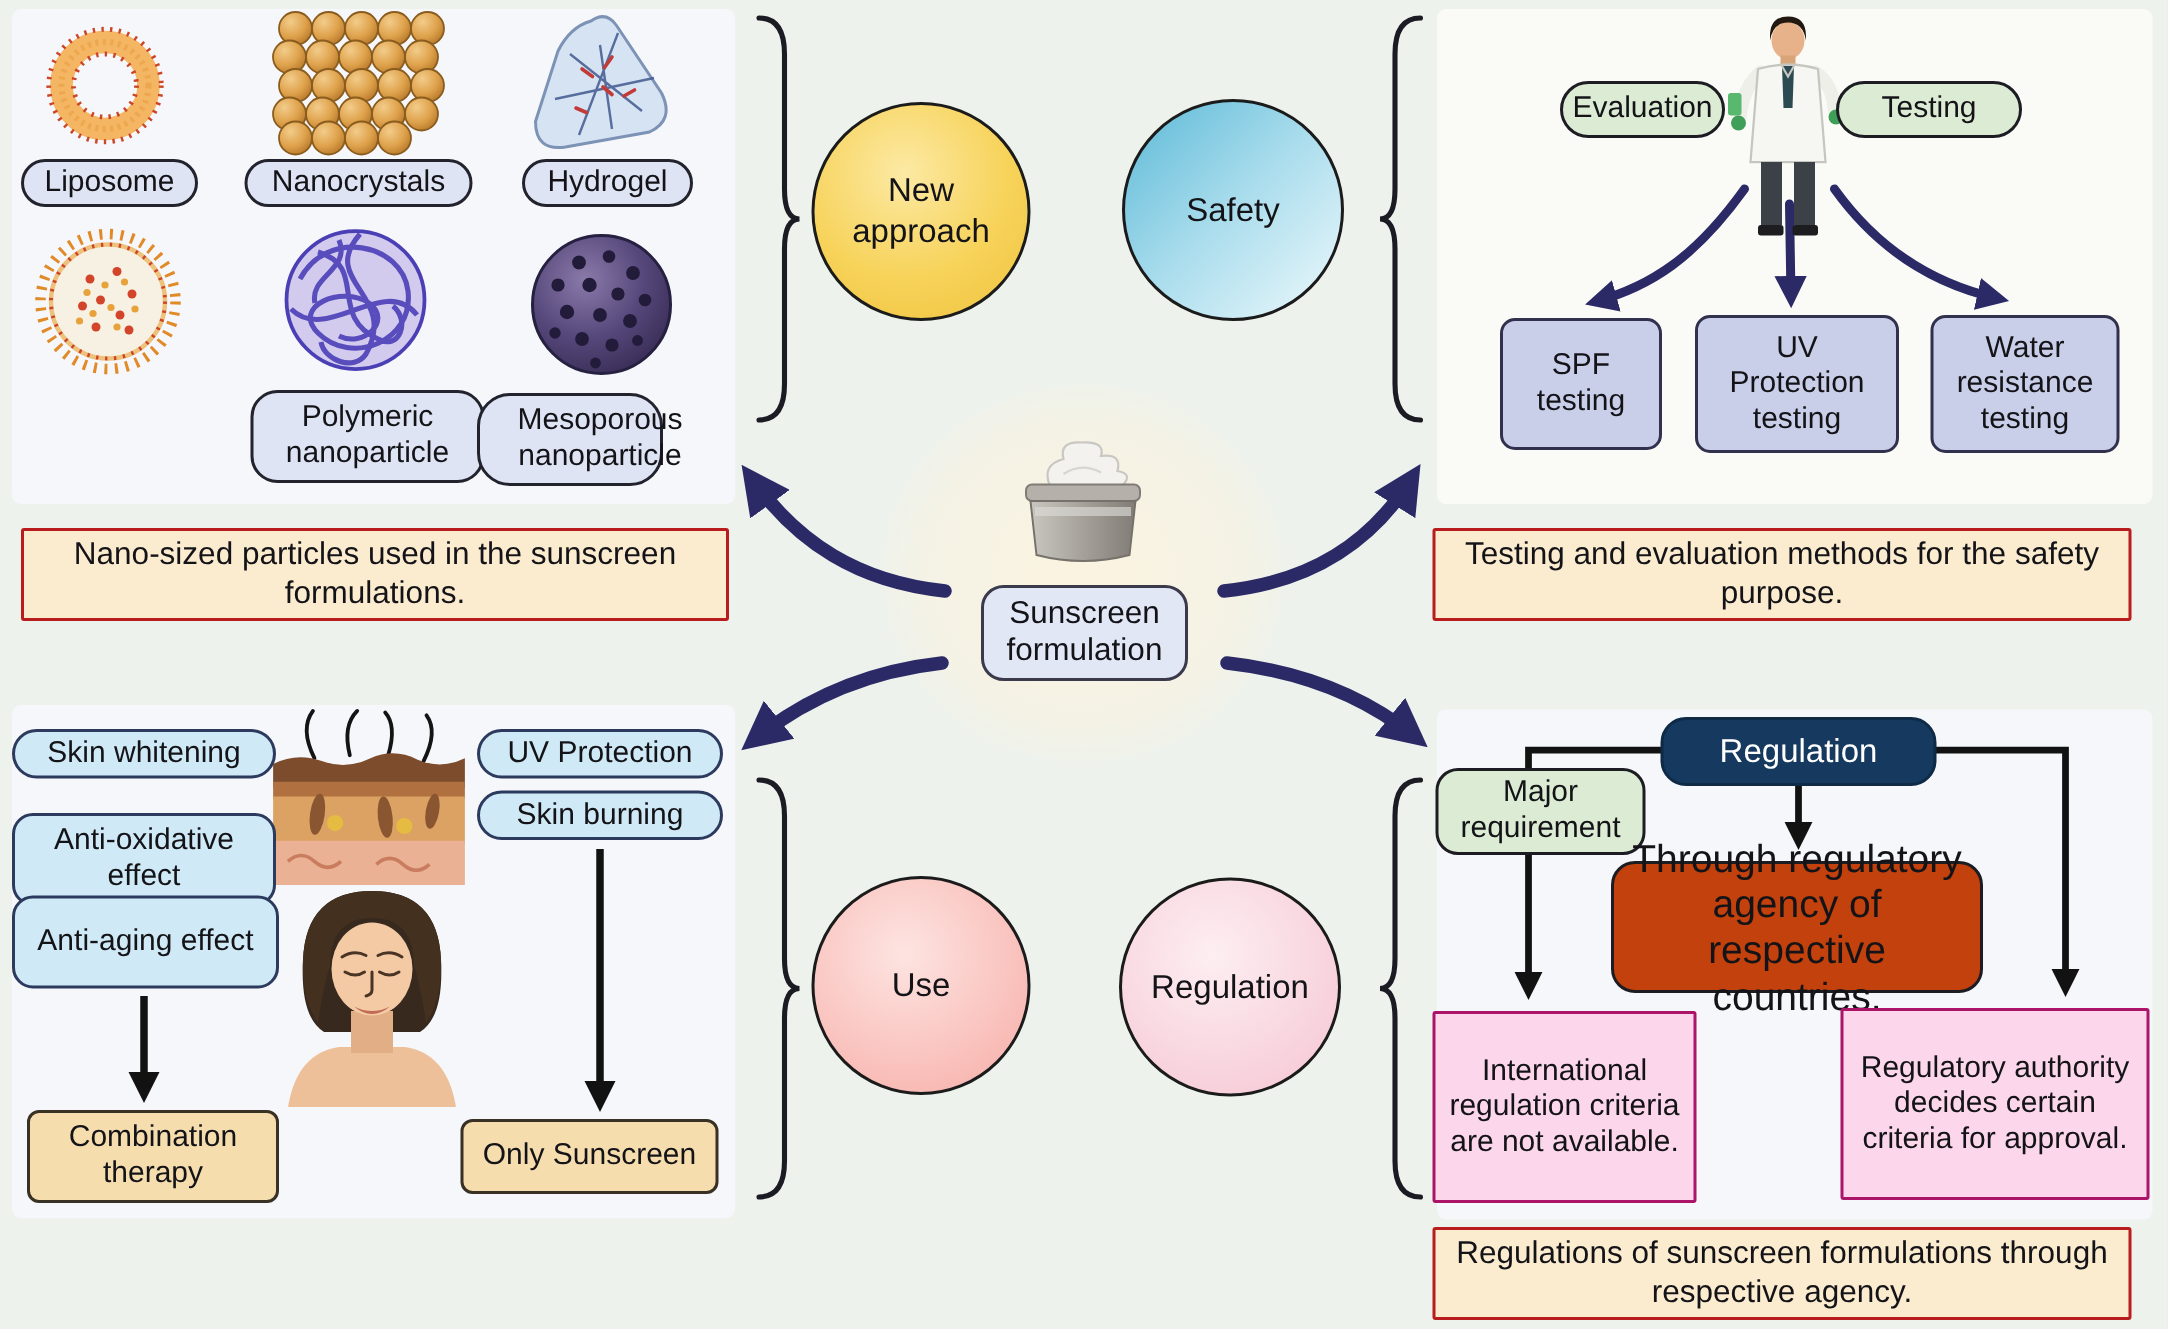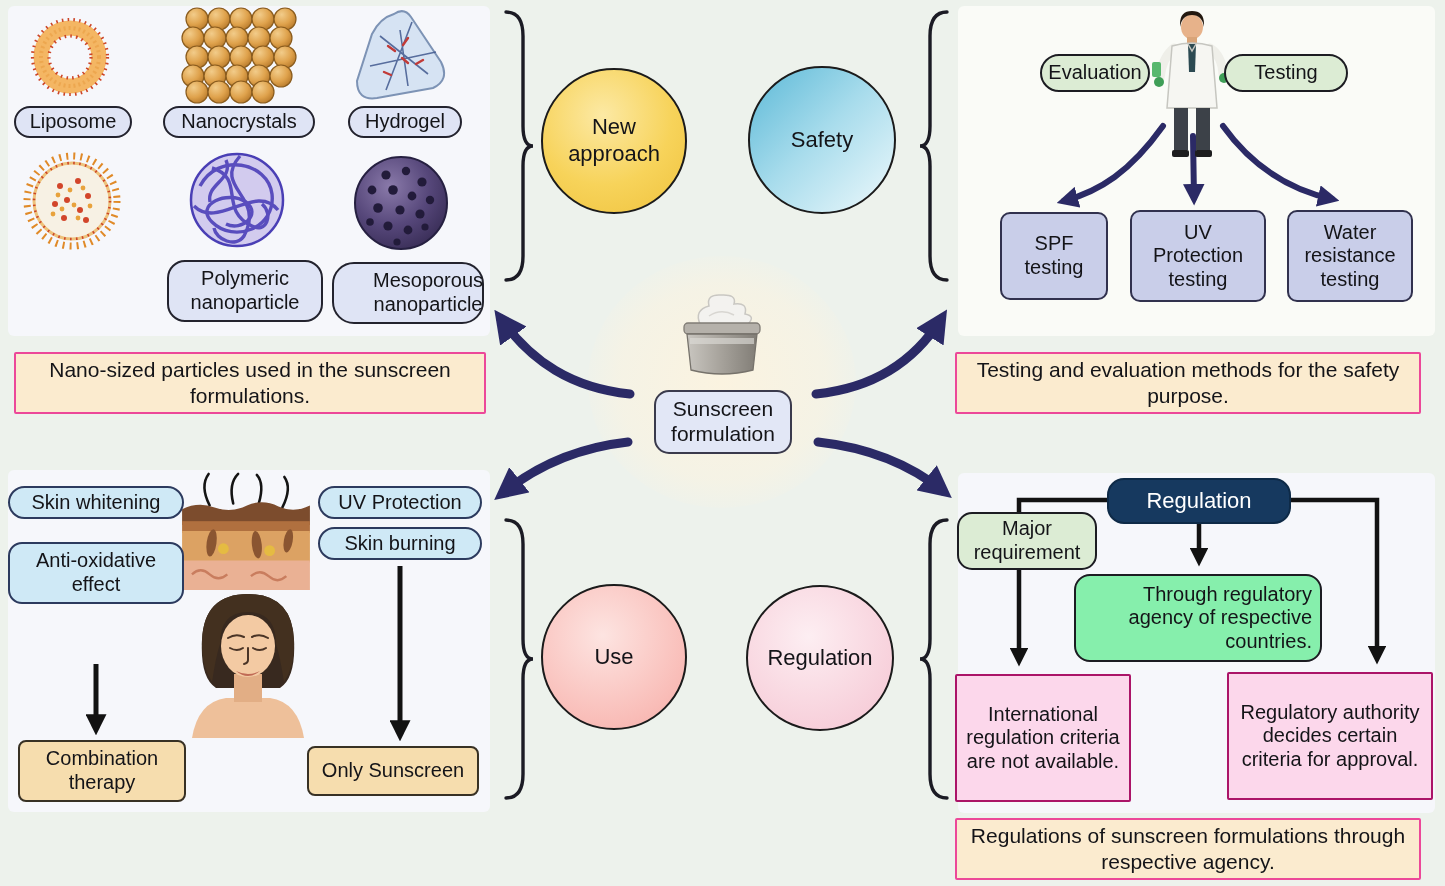--- a/index.html
+++ b/index.html
@@ -15,23 +15,23 @@
     background: radial-gradient(ellipse at center, #fbf3e0 0%, rgba(251,243,224,0.55) 55%, rgba(251,243,224,0) 76%);
     z-index:0; }
   #overlay { position:absolute; left:0; top:0; width:1445px; height:886px; z-index:1; pointer-events:none; }
   .abs { position:absolute; z-index:2; }
   .flexc { display:flex; align-items:center; justify-content:center; text-align:center; line-height:1.18; }
   .pill   { border:2px solid #23232e; border-radius:20px; background:#dfe4f5; font-size:20px; padding:2px 8px; }
   .bluepill { border:2px solid #2c3a5e; border-radius:17px; background:#cfe9f6; font-size:20px; padding:2px 8px; }
   .tanbox { border:2px solid #383124; border-radius:8px; background:#f6ddae; font-size:20px; padding:2px 8px; }
   .lavbox { border:2px solid #31314e; border-radius:10px; background:#c9cee9; font-size:20px; padding:2px 6px; }
   .greenpill { border:2px solid #1c1c22; border-radius:19px; background:#dcecd4; font-size:20px; padding:2px 10px; }
-  .tealbox { border:2px solid #1c1c22; border-radius:16px; background:#86efac; font-size:20px; padding:4px 8px;text-align:right; }
+  .tealbox { border:2px solid #1c1c22; border-radius:16px; background:#c2410c; font-size:26px; padding:4px 8px; }
   .pinkbox { border:2.5px solid #ab1468; border-radius:2px; background:#fcd7eb; font-size:20px; padding:4px 6px; }
-  .caption { background:#fbebcf; border:2px solid #ec4899; border-radius:2px; font-size:21px; line-height:1.22;
+  .caption { background:#fbebcf; border:2px solid #b91c1c; border-radius:2px; font-size:21px; line-height:1.22;
     display:flex; align-items:center; justify-content:center; text-align:center; padding:4px 12px; }
   .bubble { border:2px solid #1b1b1b; border-radius:50%; display:flex; align-items:center; justify-content:center;
     text-align:center; font-size:22px; line-height:1.22; padding:0 20px; }
   #bubble-new { background: radial-gradient(circle at 42% 32%, #fce9a4 0%, #f7d35a 55%, #efc23d 100%); }
   #bubble-safety { background: linear-gradient(135deg, #5cb9d7 0%, #a8dcec 48%, #eef9fc 100%); }
   #bubble-use { background: radial-gradient(circle at 42% 35%, #fde4e1 0%, #f9bdb8 70%, #f5aba6 100%); }
   #bubble-regulation { background: radial-gradient(circle at 42% 35%, #fdeef2 0%, #f7cfda 75%, #f3c2d0 100%); }
   #reg-header { background:#16395f; color:#ffffff; border:2px solid #0e2a47; border-radius:17px; font-size:22px; }
   #center-label { background:#e2e7f6; border:2px solid #3a3a4c; border-radius:15px; font-size:21px; padding:4px 8px; }
   .brace { fill:none; stroke:#1b1b24; stroke-width:3.4; stroke-linecap:round; }
@@ -197,21 +197,21 @@
         <circle cx="60" cy="80" r="4.4"></circle>
         <circle cx="77" cy="77" r="3.6"></circle>
       <circle cx="49" cy="92" r="3.6"></circle>
     </g>
   </svg>
 
   <div class="abs pill flexc" style="left:14px;top:106px;width:118px;height:32px;">Liposome</div>
   <div class="abs pill flexc" style="left:163px;top:106px;width:152px;height:32px;">Nanocrystals</div>
   <div class="abs pill flexc" style="left:348px;top:106px;width:114px;height:32px;">Hydrogel</div>
   <div class="abs pill flexc" style="left:167px;top:260px;width:156px;height:62px;border-radius:18px;">Polymeric nanoparticle</div>
-  <div class="abs pill flexc" style="left:332px;top:262px;width:152px;height:62px;border-radius:22px;padding-left:48px;">Mesoporous nanoparticle</div>
+  <div class="abs pill flexc" style="left:318px;top:262px;width:124px;height:62px;border-radius:22px;padding-left:48px;">Mesoporous nanoparticle</div>
 
   <div class="abs caption" style="left:14px;top:352px;width:472px;height:62px;">Nano-sized particles used in the sunscreen formulations.</div>
 
   <svg class="abs" style="left:664px;top:286px;" width="115" height="92" viewBox="0 0 115 92">
     <defs>
       <linearGradient id="jarg" x1="0" y1="0" x2="1" y2="0">
         <stop offset="0%" stop-color="#c9c6c0"></stop>
           <stop offset="45%" stop-color="#a9a59e"></stop>
           <stop offset="100%" stop-color="#817d76"></stop>
       </linearGradient>
@@ -286,20 +286,21 @@
         <path d="M76,51 q8,-4 16,1"></path>
       <path d="M54,62 q7,4 13,0"></path>
         <path d="M77,62 q7,4 13,0"></path>
       <path d="M72,62 L72,74 q0,3 -4,4"></path>
     </g>
     <path d="M60,85 q12,6 24,0 q-12,10 -24,0 Z" fill="#c06a55"></path>
   </svg>
 
   <div class="abs bluepill flexc" style="left:8px;top:486px;width:176px;height:33px;">Skin whitening</div>
   <div class="abs bluepill flexc" style="left:8px;top:542px;width:176px;height:62px;border-radius:14px;">Anti-oxidative effect</div>
+  <div class="abs bluepill flexc" style="left:8px;top:597px;width:178px;height:62px;border-radius:14px;">Anti-aging effect</div>
   <div class="abs bluepill flexc" style="left:318px;top:486px;width:164px;height:33px;">UV Protection</div>
   <div class="abs bluepill flexc" style="left:318px;top:527px;width:164px;height:33px;">Skin burning</div>
 
   <div class="abs tanbox flexc" style="left:307px;top:746px;width:172px;height:50px;">Only Sunscreen</div>
   <div class="abs tanbox flexc" style="left:18px;top:740px;width:168px;height:62px;">Combination therapy</div>
 
 
   <div class="abs flexc" id="reg-header" style="left:1107px;top:478px;width:184px;height:46px;">Regulation</div>
   <div class="abs greenpill flexc" style="left:957px;top:512px;width:140px;height:58px;border-radius:15px;">Major requirement</div>
   <div class="abs tealbox flexc" style="left:1074px;top:574px;width:248px;height:88px;">Through regulatory agency of respective countries.</div>

